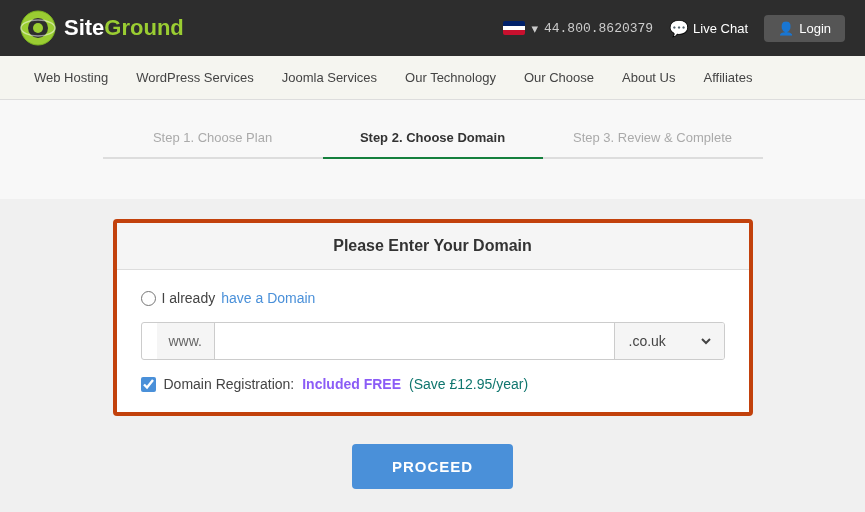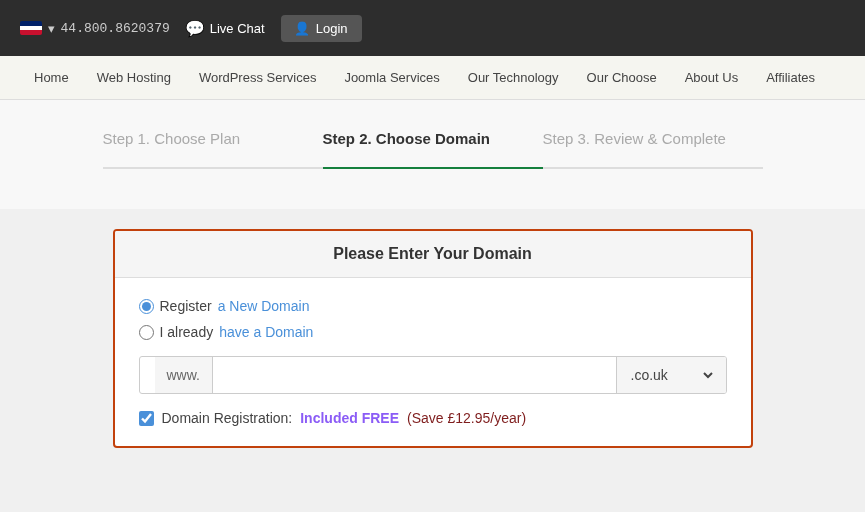--- a/index.html
+++ b/index.html
@@ -90,45 +90,45 @@
     }
     .steps-bar {
       display: flex;
       align-items: flex-end;
       justify-content: center;
       gap: 0;
       margin-bottom: 20px;
     }
     .step {
       flex: 1;
-      text-align: left;
-      padding-bottom: 20px;
+      text-align: center;
+      padding-bottom: 12px;
       border-bottom: 2px solid #ddd;
       color: #aaa;
-      font-size: 15px;
+      font-size: 13px;
       max-width: 220px;
     }
     .step.active {
       color: #333;
       font-weight: bold;
       border-bottom: 2px solid #15803d;
     }
 
     
     .main-content {
       display: flex;
       flex-direction: column;
       align-items: center;
       padding: 20px 40px 40px;
       background: #f0f0f0;
     }
 
     .domain-card {
       background: #fff;
-      border: 2px solid #c2410c;
+      border: 4px solid #c2410c;
       border-radius: 4px;
       width: 640px;
       overflow: hidden;
     }
     .domain-card-header {
       background: #f5f5f5;
       border-bottom: 1px solid #ddd;
       padding: 14px 20px;
       text-align: center;
       font-size: 16px;
@@ -210,59 +210,67 @@
     .registration-row input[type="checkbox"] {
       accent-color: #4a90d9;
       width: 15px;
       height: 15px;
     }
     .free-text {
       color: #8b5cf6;
       font-weight: bold;
     }
     .save-text {
-      color: #7f1d1d;
+      color: #0f766e;
     }
 
     .proceed-btn {
       background: #4a90d9;
       color: #fff;
       border: none;
       padding: 14px 40px;
       font-size: 15px;
       font-weight: bold;
       letter-spacing: 1px;
       border-radius: 4px;
       cursor: pointer;
       margin-top: 28px;
     }
   </style>
 </head>
 <body>
 
 <div class="header">
+  <div class="logo-area">
+    <svg class="logo-icon" viewBox="0 0 36 36">
+      <circle cx="18" cy="18" r="17" fill="#9acd32" stroke="#7ab220" stroke-width="1"></circle>
+      <circle cx="18" cy="18" r="10" fill="#2d2d2d"></circle>
+      <circle cx="18" cy="18" r="5" fill="#9acd32"></circle>
+      <ellipse cx="18" cy="18" rx="17" ry="8" fill="none" stroke="#fff" stroke-width="1.5" opacity="0.5"></ellipse>
+    </svg>
+    <span style="color:#fff;font-size:22px;font-weight:bold;">Site<span style="color:#9acd32;">Ground</span></span>
+  </div>
   <div class="header-right">
     <div class="flag-phone">
       <span style="display:inline-block;width:22px;height:14px;background:linear-gradient(180deg,#012169 33%,#fff 33%,#fff 66%,#c8102e 66%);border-radius:2px;"></span>
       <span style="color:#ccc;cursor:pointer;">▾</span>
       <span style="color:#ccc;font-size:13px;font-family:Liberation Mono, monospace;">44.800.8620379</span>
     </div>
     <a class="live-chat-btn">
       <span class="chat-icon-wrap">💬</span>
       <span>Live Chat</span>
     </a>
     <button class="login-btn">
       <span>👤</span>
       <span>Login</span>
     </button>
   </div>
 </div>
 
 <nav class="nav">
-  <a class="nav-item">Home</a>
   <a class="nav-item">Web Hosting</a>
   <a class="nav-item">WordPress Services</a>
   <a class="nav-item">Joomla Services</a>
   <a class="nav-item">Our Technology</a>
   <a class="nav-item">Our Choose</a>
   <a class="nav-item">About Us</a>
   <a class="nav-item">Affiliates</a>
 </nav>
 
 <div class="steps-area">
@@ -279,25 +287,20 @@
   </div>
 </div>
 
 <div class="main-content">
   <div class="domain-card">
     <div class="domain-card-header">
       <span>Please Enter Your Domain</span>
     </div>
     <div class="domain-card-body">
 
-      <div class="radio-row">
-        <input type="radio" name="domain-option" checked="" style="">
-        <span>Register </span>
-        <a class="radio-link">a New Domain</a>
-      </div>
 
       <div class="radio-row">
         <input type="radio" name="domain-option" style="">
         <span>I already </span>
         <a class="radio-link">have a Domain</a>
       </div>
 
       <div class="domain-input-row">
         <div class="www-prefix">
           <span>www.</span>
@@ -317,13 +320,16 @@
       <div class="registration-row">
         <input type="checkbox" checked="" style="">
         <span>Domain Registration:</span>
         <span class="free-text">Included FREE</span>
         <span class="save-text">(Save £12.95/year)</span>
       </div>
 
     </div>
   </div>
 
+  <button class="proceed-btn">
+    <span>PROCEED</span>
+  </button>
 </div>
 
 </body></html>

